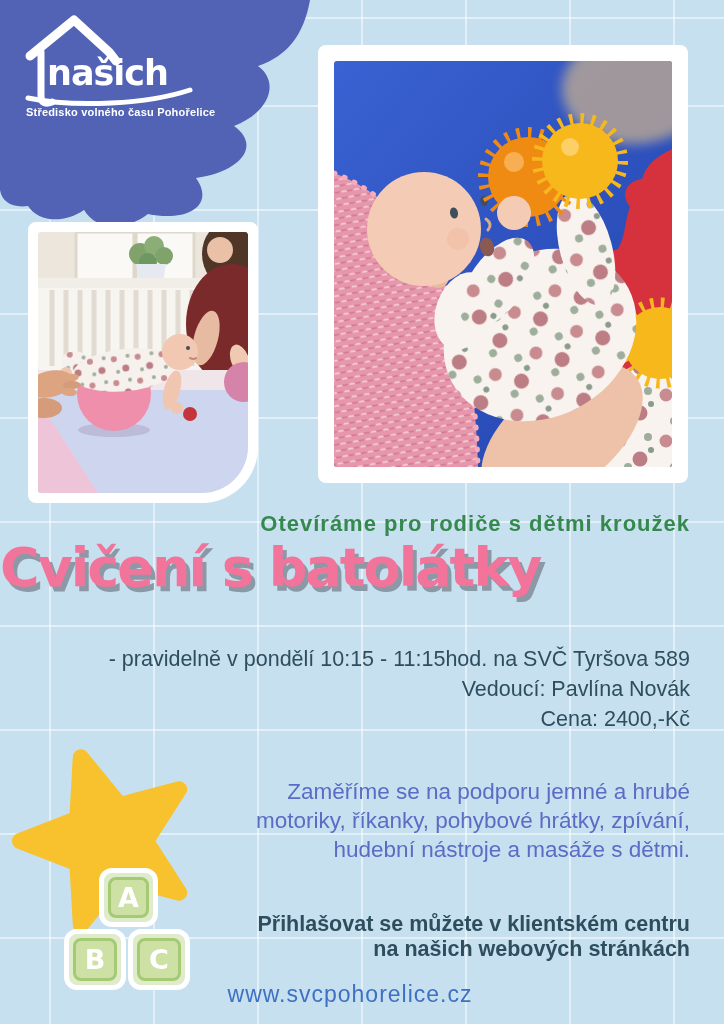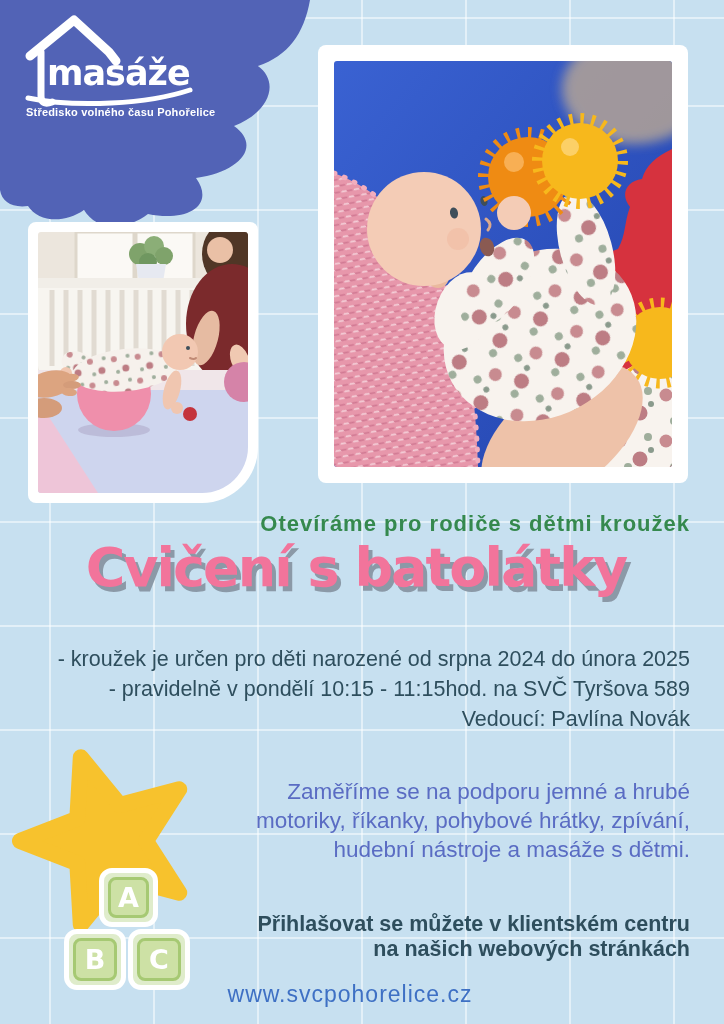--- a/index.html
+++ b/index.html
@@ -31,21 +31,21 @@
   .photo-left{left:28px;top:222px;width:210px;height:261px;padding:10px;border-radius:8px 8px 56px 8px;}
   .photo-clip{width:100%;height:100%;overflow:hidden;border-radius:3px;}
   .photo-left .photo-clip{border-radius:3px 3px 46px 3px;}
   .photo-clip svg{display:block;}
   
   .kicker{
     position:absolute;left:0;right:34px;top:511px;text-align:right;
     color:#35894e;font-weight:bold;font-size:22px;letter-spacing:1px;
   }
   .title{
-    position:absolute;left:0;right:12px;top:536px;height:90px;text-align:center;
+    position:absolute;left:0;right:12px;top:536px;height:90px;text-align:left;
     font-family:"DejaVu Sans",sans-serif;font-weight:bold;font-size:54px;letter-spacing:-2px;
     color:#f2749b;text-shadow:4px 5px 0 #8b99a7;white-space:nowrap;
   }
   
   .txt{position:absolute;left:10px;right:34px;text-align:right;}
   .details{top:644px;font-size:21.5px;line-height:30px;color:#2e4e5d;}
   .focus{top:765px;font-size:22.5px;line-height:29px;color:#5a6cc3;margin-top:12px;}
   .signup{top:912px;font-size:21.5px;line-height:25px;color:#2e4e5d;font-weight:bold;}
   .schedule{top:923px;font-size:23px;line-height:26px;color:#2e4e5d;}
   .website{
@@ -79,21 +79,21 @@
       C124,232 96,230 84,210
       C64,224 38,222 28,206
       C12,208 2,202 0,190 Z"></path>
   </svg>
   <div class="logo">
     <svg class="logo-house" width="190" height="108" viewBox="0 0 190 108">
       <path d="M14,46 L58,10 L93,42 L100,51" fill="none" stroke="#fff" stroke-width="9" stroke-linecap="round" stroke-linejoin="round"></path>
       <path d="M25,42 L25,86 Q25,96 36,92" fill="none" stroke="#fff" stroke-width="7" stroke-linecap="round"></path>
       <path d="M12,88 C60,98 132,94 174,80" fill="none" stroke="#fff" stroke-width="5" stroke-linecap="round"></path>
     </svg>
-    <div class="logo-name">masáže</div>
+    <div class="logo-name">našich</div>
     <div class="logo-tagline">Středisko volného času Pohořelice</div>
   </div>
 
   <div class="photo photo-right">
     <div class="photo-clip">
       <svg width="338" height="406" viewBox="0 0 338 406">
         <defs>
           <linearGradient id="bgBlue" x1="0" y1="0" x2="1" y2="1">
             <stop offset="0" stop-color="#3a62d2"></stop>
               <stop offset="1" stop-color="#2344ae"></stop>
@@ -246,23 +246,23 @@
           <ellipse cx="6" cy="176" rx="18" ry="10" fill="#d49c7a"></ellipse>
         </g>
       </svg>
     </div>
   </div>
 
   <div class="kicker">Otevíráme pro rodiče s dětmi kroužek</div>
   <div class="title">Cvičení s batolátky</div>
 
   <div class="txt details">
-    <div>- kroužek je určen pro děti narozené od srpna 2024 do února 2025</div>
     <div>- pravidelně v pondělí  10:15 - 11:15hod. na SVČ Tyršova 589</div>
     <div>Vedoucí: Pavlína Novák</div>
+    <div>Cena: 2400,-Kč</div>
   </div>
 
   <div class="txt focus">
     <div>Zaměříme se na podporu jemné a hrubé</div>
     <div>motoriky, říkanky, pohybové hrátky, zpívání,</div>
     <div>hudební nástroje a masáže s dětmi.</div>
   </div>
 
   <div class="txt signup">
     <div>Přihlašovat se můžete v klientském centru</div>

